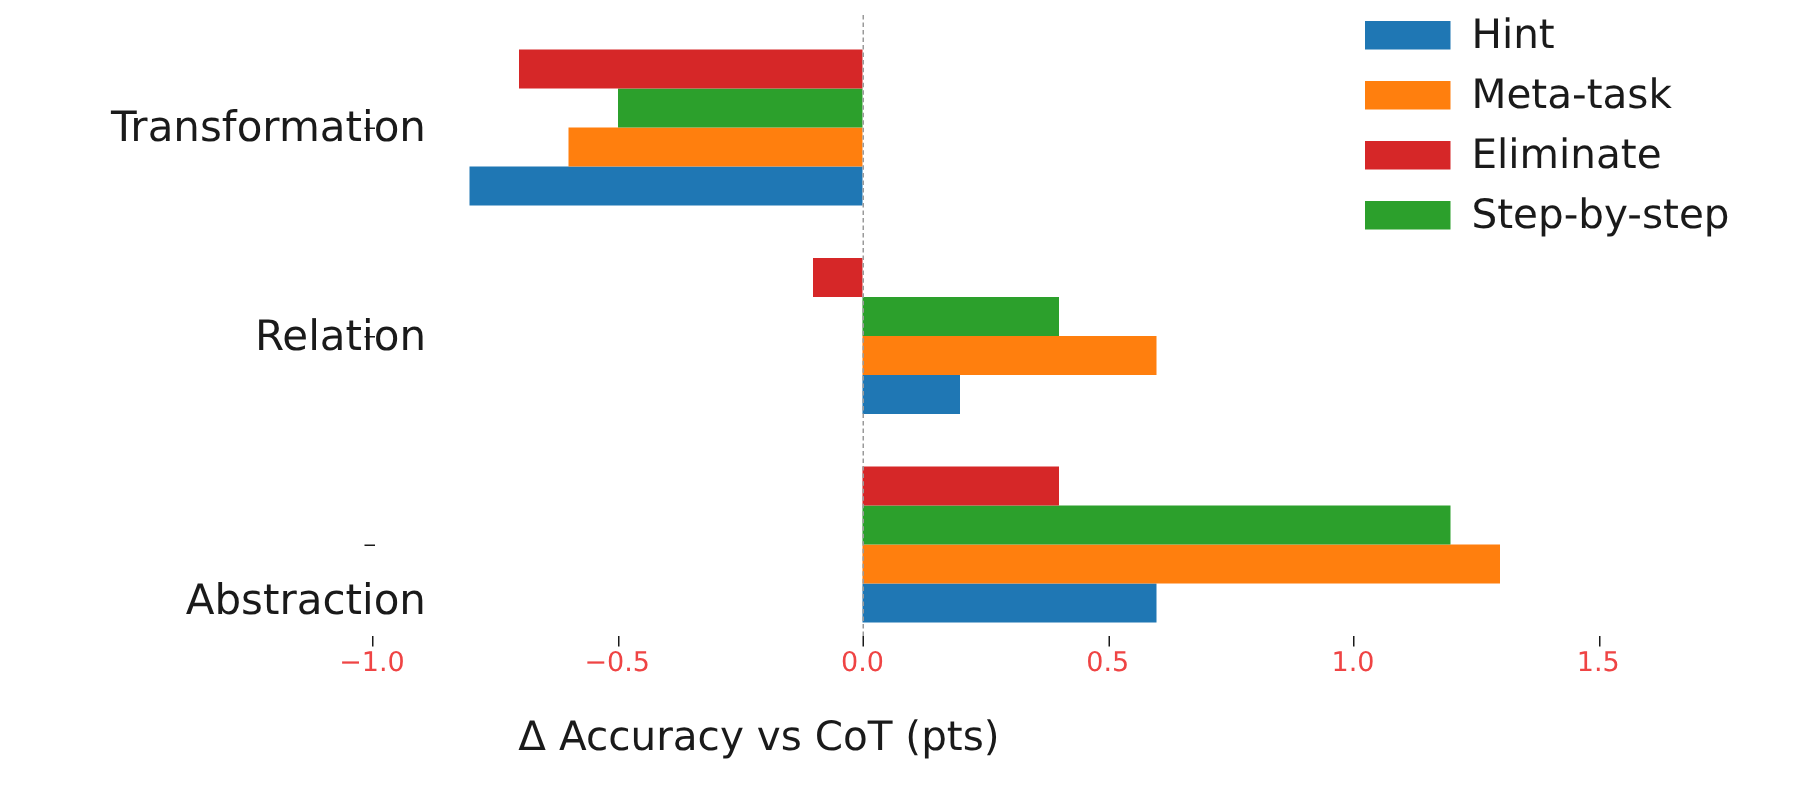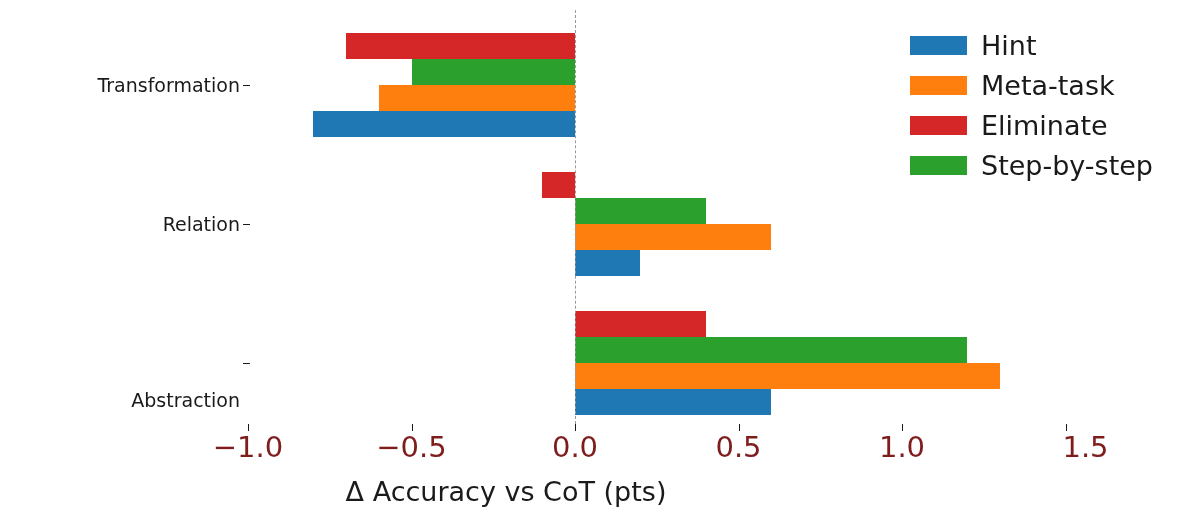--- a/index.html
+++ b/index.html
@@ -54,22 +54,22 @@
     position: absolute;
     top: 0;
     width: 0;
     height: 7px;
     border-left: 1.4px solid #1a1a1a;
   }
   .xticklabel {
     position: absolute;
     top: 9px;
     transform: translateX(-50%);
-    font-size: 29px;
-    color: #7f1d1d;
+    font-size: 18px;
+    color: #ef4444;
     white-space: nowrap;
     line-height: 1;
   }
   #xlabel {
     position: absolute;
     top: 52px;
     left: 0;
     width: 1200px;
     text-align: center;
     font-size: 27px;
@@ -83,37 +83,36 @@
   
   .ytick {
     position: absolute;
     left: 243px;
     width: 7px;
     height: 0;
     border-top: 1.4px solid #1a1a1a;
   }
   .yticklabel {
     position: absolute;
-    right: 960px;   
+    right: 916px;   
     transform: translateY(-50%);
-    font-size: 19px;
+    font-size: 28px;
     color: #1a1a1a;
     white-space: nowrap;
     line-height: 1;
   }
 
   
   #legend {
     position: absolute;
     left: 910px;
     top: 8px;
     display: flex;
     flex-direction: column;
     gap: 9px;
-    margin-top: 22px;
   }
   .legend-row {
     display: flex;
     align-items: center;
     gap: 14px;
     height: 31px;
   }
   .legend-swatch {
     width: 57px;
     height: 19px;
@@ -165,21 +164,21 @@
       <div class="xticklabel" style="left: 248px;">−1.0</div>
       <div class="xtick" style="left: 411.5px;"></div>
       <div class="xticklabel" style="left: 411.5px;">−0.5</div>
       <div class="xtick" style="left: 575px;"></div>
       <div class="xticklabel" style="left: 575px;">0.0</div>
       <div class="xtick" style="left: 738.5px;"></div>
       <div class="xticklabel" style="left: 738.5px;">0.5</div>
       <div class="xtick" style="left: 902px;"></div>
       <div class="xticklabel" style="left: 902px;">1.0</div>
       <div class="xtick" style="left: 1065.5px;"></div>
-      <div class="xticklabel" style="left: 1065.5px; margin-left: 20px;">1.5</div>
+      <div class="xticklabel" style="left: 1065.5px;">1.5</div>
     </div>
 
   <div id="legend">
       <div class="legend-row">
         <div class="legend-swatch" style="background: rgb(31, 119, 180);"></div>
         <div class="legend-label">Hint</div>
       </div>
       <div class="legend-row">
         <div class="legend-swatch" style="background: rgb(255, 127, 14);"></div>
         <div class="legend-label">Meta-task</div>

